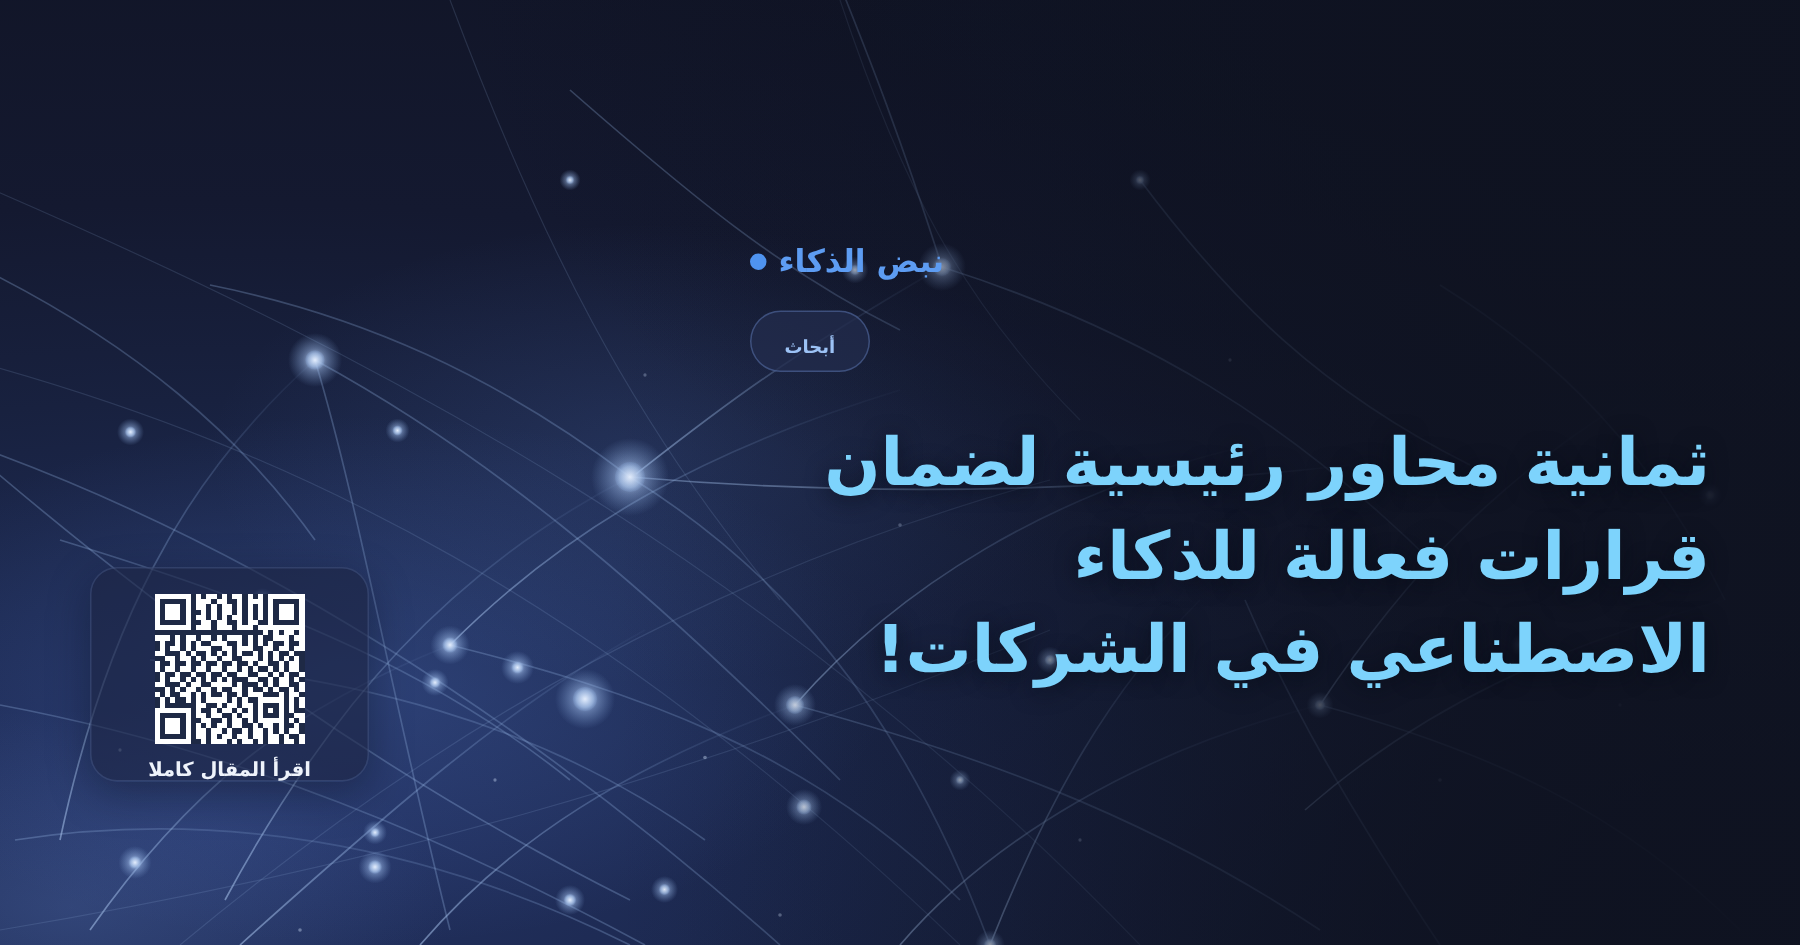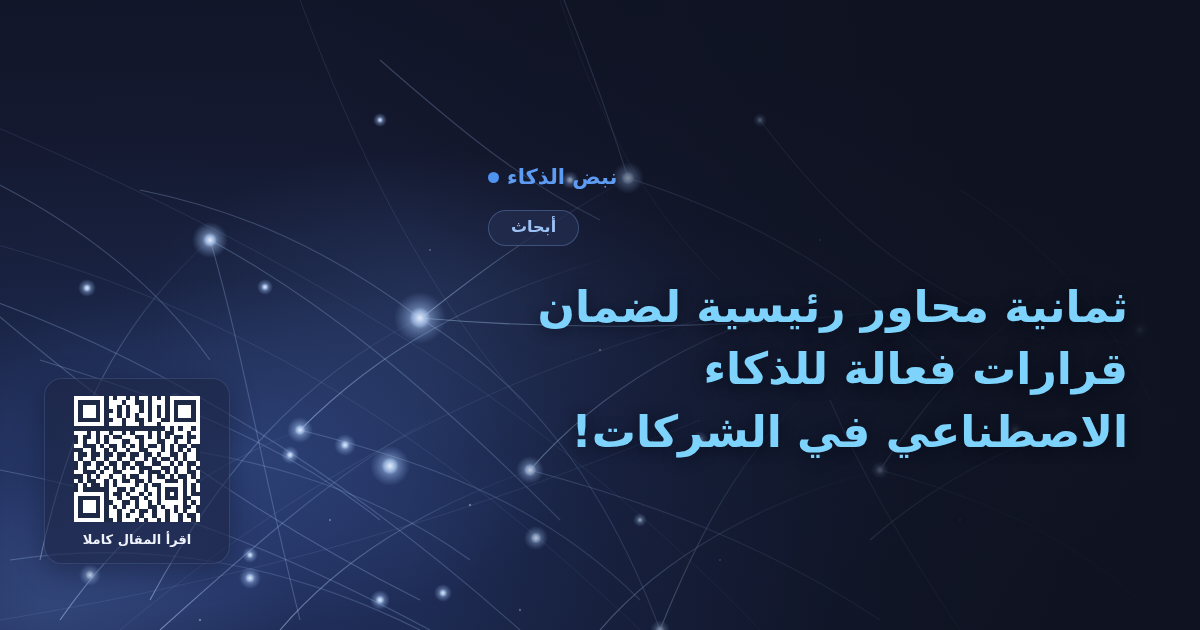--- a/index.html
+++ b/index.html
@@ -53,21 +53,21 @@
   .bg-scrim {
     position: absolute;
     inset: 0;
     background: linear-gradient(270deg, rgba(15,19,33,0.92) 0%, rgba(15,19,33,0.74) 20%, rgba(16,21,38,0.30) 44%, rgba(16,21,38,0) 66%);
   }
 
   
   .content {
     position: absolute;
     top: 0;
-    right: 12px;
+    right: 0;
     width: 700px;
     height: 630px;
     padding: 0 60px 0 0;
     box-sizing: border-box;
     display: flex;
     flex-direction: column;
     justify-content: center;
     align-items: flex-end;
     text-align: right;
   }
@@ -90,57 +90,58 @@
     font-size: 21px;
     font-weight: 700;
     color: #5d9cf2;
     letter-spacing: 0;
     line-height: 1;
     white-space: nowrap;
   }
 
   .badge {
     display: inline-block;
-    padding: 8px 22px 10px;
+    padding: 17px 22px 10px;
     border-radius: 999px;
     background: rgba(34,45,78,0.72);
     border: 1px solid rgba(106,137,200,0.42);
     color: #9cc2f5;
-    font-size: 16px;
+    font-size: 12px;
     font-weight: 700;
     line-height: 1;
     margin-bottom: 30px;
   }
 
   .headline {
     margin: 0;
     font-size: 44px;
     font-weight: 700;
     line-height: 1.42;
     color: #7dd3fc;
     max-width: 640px;
     text-shadow: 0 2px 14px rgba(6,10,22,0.65);
   }
 
   
   .qr-card {
     position: absolute;
-    left: 44px;
+    left: 60px;
     top: 378px;
     width: 186px;
-    height: 186px;
+    height: 143px;
     box-sizing: border-box;
     border-radius: 18px;
     background: rgba(27,36,66,0.62);
     border: 1px solid rgba(118,146,205,0.22);
     box-shadow: 0 8px 28px rgba(6,9,20,0.35);
     display: flex;
     flex-direction: column;
     align-items: center;
     padding-top: 17px;
+    justify-content: space-between;
   }
   .qr-code {
     width: 126px;
     height: 126px;
     display: block;
   }
   .qr-caption {
     margin-top: 11px;
     font-size: 13px;
     font-weight: 700;

